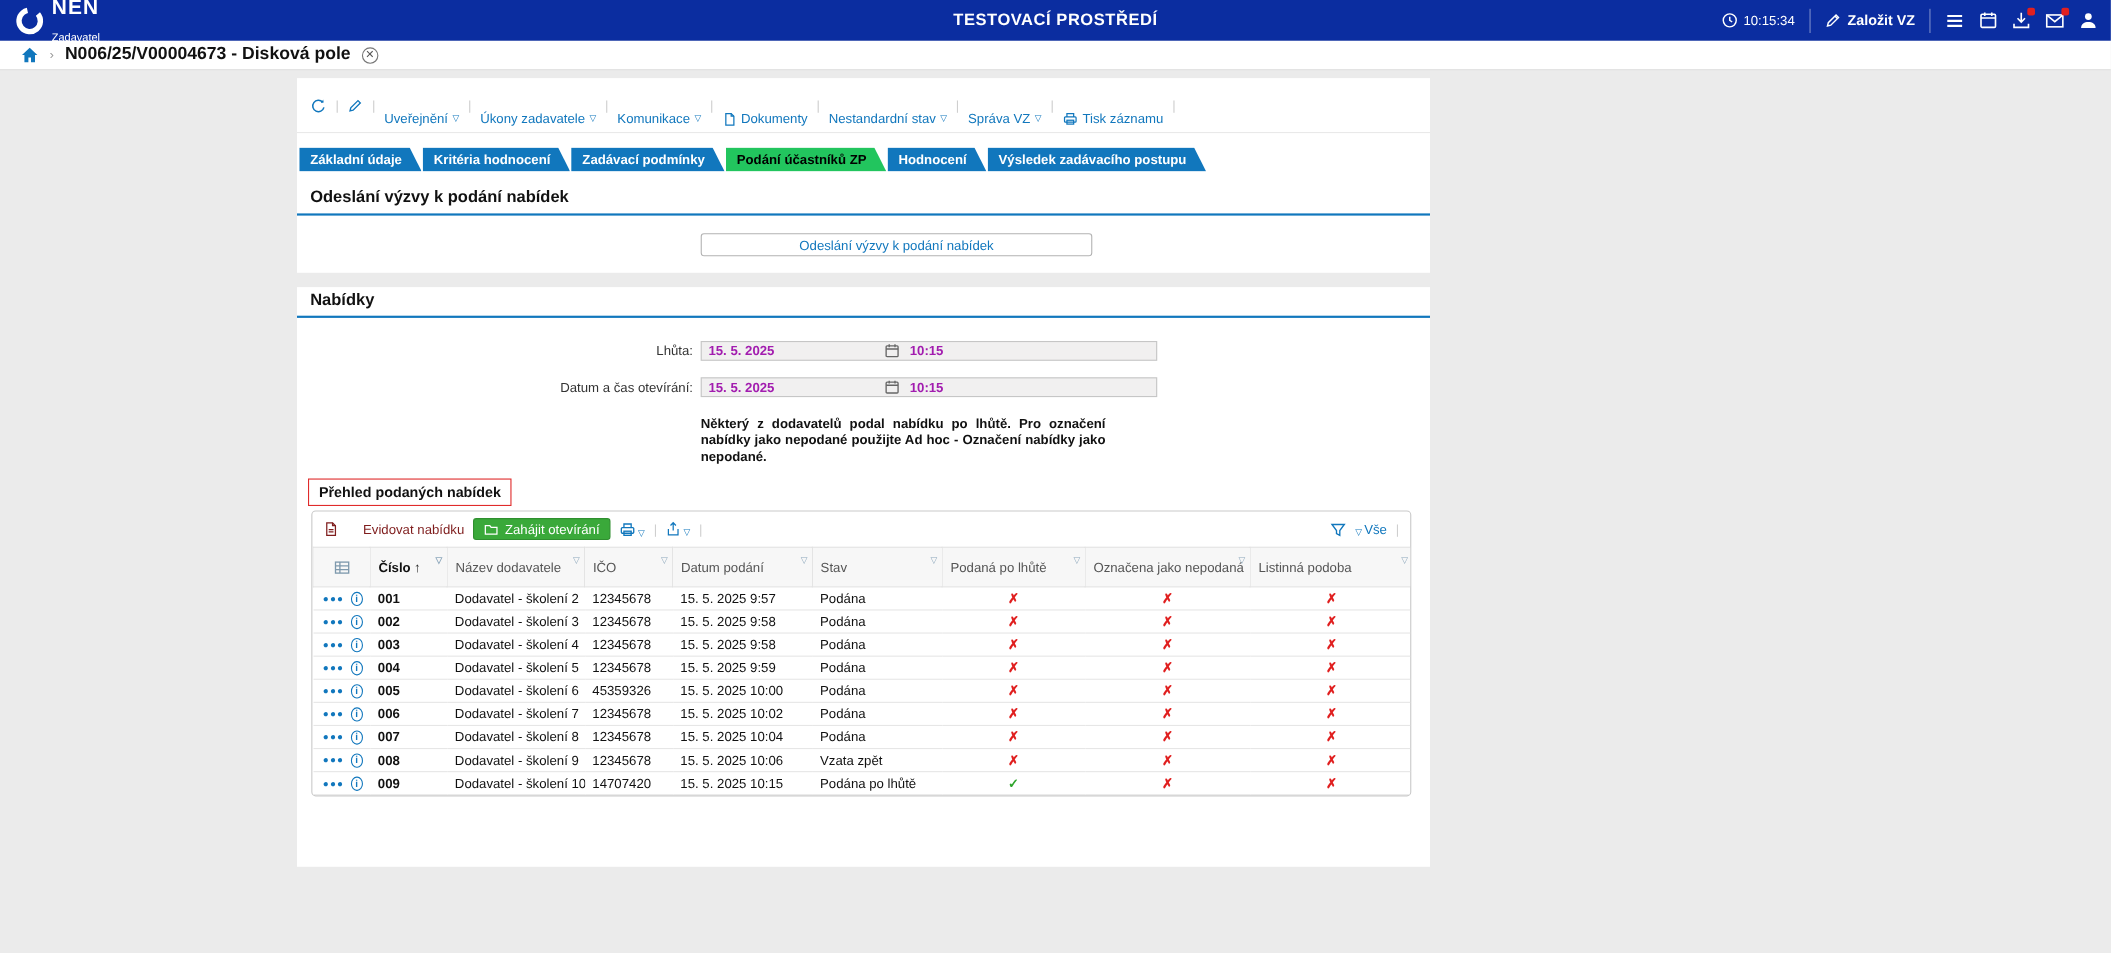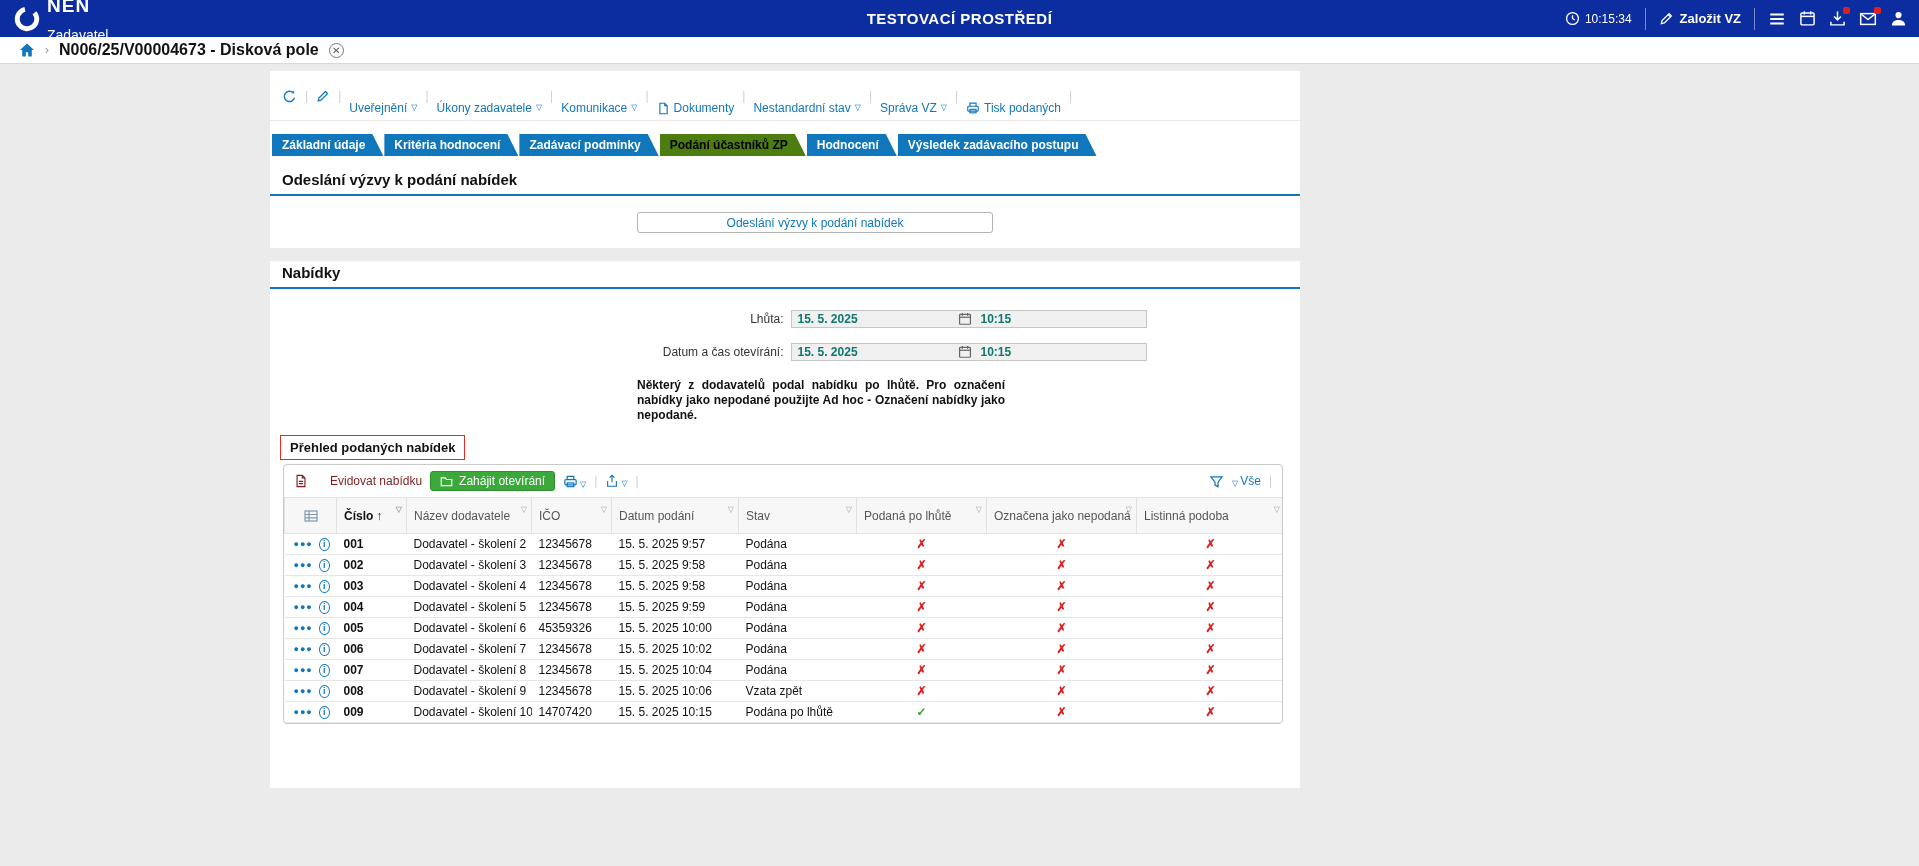--- a/index.html
+++ b/index.html
@@ -11,21 +11,21 @@
     position: relative;
   }
   
   .topbar {
     height: 37px; background: #0b2da0; color: #fff;
     display: flex; align-items: center; padding: 0 12px 0 14px; position: relative;
   }
   .brand { display: flex; align-items: center; gap: 7px; }
   .brand-text { display: flex; flex-direction: column; line-height: 1; }
   .brand-name { font-size: 19px; font-weight: bold; letter-spacing: 1px; }
-  .brand-sub { font-size: 14px; margin-top: 13px; }
+  .brand-sub { font-size: 10px; margin-top: 13px; }
   .env-title {
     position: absolute; left: 0; right: 0; text-align: center;
     font-size: 15px; font-weight: bold; letter-spacing: .5px; pointer-events: none;
   }
   .topbar-right { margin-left: auto; display: flex; align-items: center; gap: 13px; z-index: 2; }
   .tb-sep { width: 1px; height: 22px; background: rgba(255,255,255,.45); }
   .clock-wrap { display: flex; align-items: center; gap: 5px; font-size: 12px; }
   .zalozit { display: flex; align-items: center; gap: 6px; font-size: 13px; font-weight: bold; cursor: pointer; }
   .tb-icon { position: relative; display: inline-flex; cursor: pointer; }
   .badge { position: absolute; top: -3px; right: -4px; width: 7px; height: 7px; background: #e02020; border-radius: 2px; }
@@ -54,39 +54,39 @@
   .ticon { display: inline-flex; color: #1177bd; cursor: pointer; }
   .tsep { color: #cfcfcf; }
   .caret { font-size: 8px; color: #1177bd; line-height: 1; }
   
   .tabs { display: flex; margin: 13px 0 0 2px; height: 22px; }
   .tab {
     background: #1177bd; color: #fff; font-size: 12px; font-weight: bold; line-height: 22px;
     padding: 0 18px 0 10px; margin-right: 1px; cursor: pointer; white-space: nowrap;
     clip-path: polygon(0 0, calc(100% - 11px) 0, 100% 100%, 0 100%);
   }
-  .tab.active { background: #4d7c0f; color: #000; }
+  .tab.active { background: #22c55e; color: #000; }
   
   .section-head { margin-top: 12px; border-bottom: 2px solid #1177bd; padding: 3px 12px 6px; }
   .section-head h2 { font-size: 15px; font-weight: bold; color: #111; }
   
   .btn-row { padding: 16px 0 2px; }
   .outline-btn {
     display: block; margin-left: 367px; width: 356px; height: 21px;
     background: #fff; border: 1px solid #b3b3b3; border-radius: 3px;
     color: #1177bd; font-size: 12px; font-family: inherit; cursor: pointer;
   }
   
-  .form-row { display: flex; align-items: center; margin-top: 21px; justify-content: center; }
+  .form-row { display: flex; align-items: center; margin-top: 21px; }
   .form-row + .form-row { margin-top: 15px; }
   .form-label { width: 360px; text-align: right; font-size: 12px; color: #333; }
   .input-box {
-    margin-left: 7px; width: 356px; height: 18px; background: #f1f0f0;
+    margin-left: 7px; width: 415px; height: 18px; background: #f1f0f0;
     border: 1px solid #c6c6c6; display: flex; align-items: center;
-    font-size: 12px; font-weight: bold; color: #0f766e; cursor: text;
+    font-size: 12px; font-weight: bold; color: #a21caf; cursor: text;
   }
   .input-date { padding-left: 6px; width: 166px; }
   .cal-ic { display: inline-flex; color: #666; cursor: pointer; }
   .input-time { padding-left: 9px; }
   .warning {
     margin: 17px 0 0 367px; width: 368px;
     font-size: 12px; font-weight: bold; line-height: 15px; text-align: justify; color: #111;
   }
   .prehled-box {
     display: inline-block; margin: 12px 0 0 10px; border: 1px solid #e02b2b;
@@ -266,21 +266,21 @@
         </a>
       <span class="tsep">|</span>
       <a class="tlink">
         <span>
           <svg width="14" height="14" viewBox="0 0 16 16" fill="none" stroke="currentColor" stroke-width="1.3">
               <path d="M4.5 6V2.5h7V6"></path>
               <rect x="2" y="6" width="12" height="5.5" rx="1"></rect>
               <rect x="4.5" y="9.5" width="7" height="4"></rect>
             </svg>
         </span>
-        <span>Tisk podaných</span>
+        <span>Tisk záznamu</span>
       </a>
       <span class="tsep">|</span>
     </div>
 
     <div class="tabs">
       <div class="tab">Základní údaje</div>
       <div class="tab">Kritéria hodnocení</div>
       <div class="tab">Zadávací podmínky</div>
       <div class="tab active">Podání účastníků ZP</div>
       <div class="tab">Hodnocení</div>

